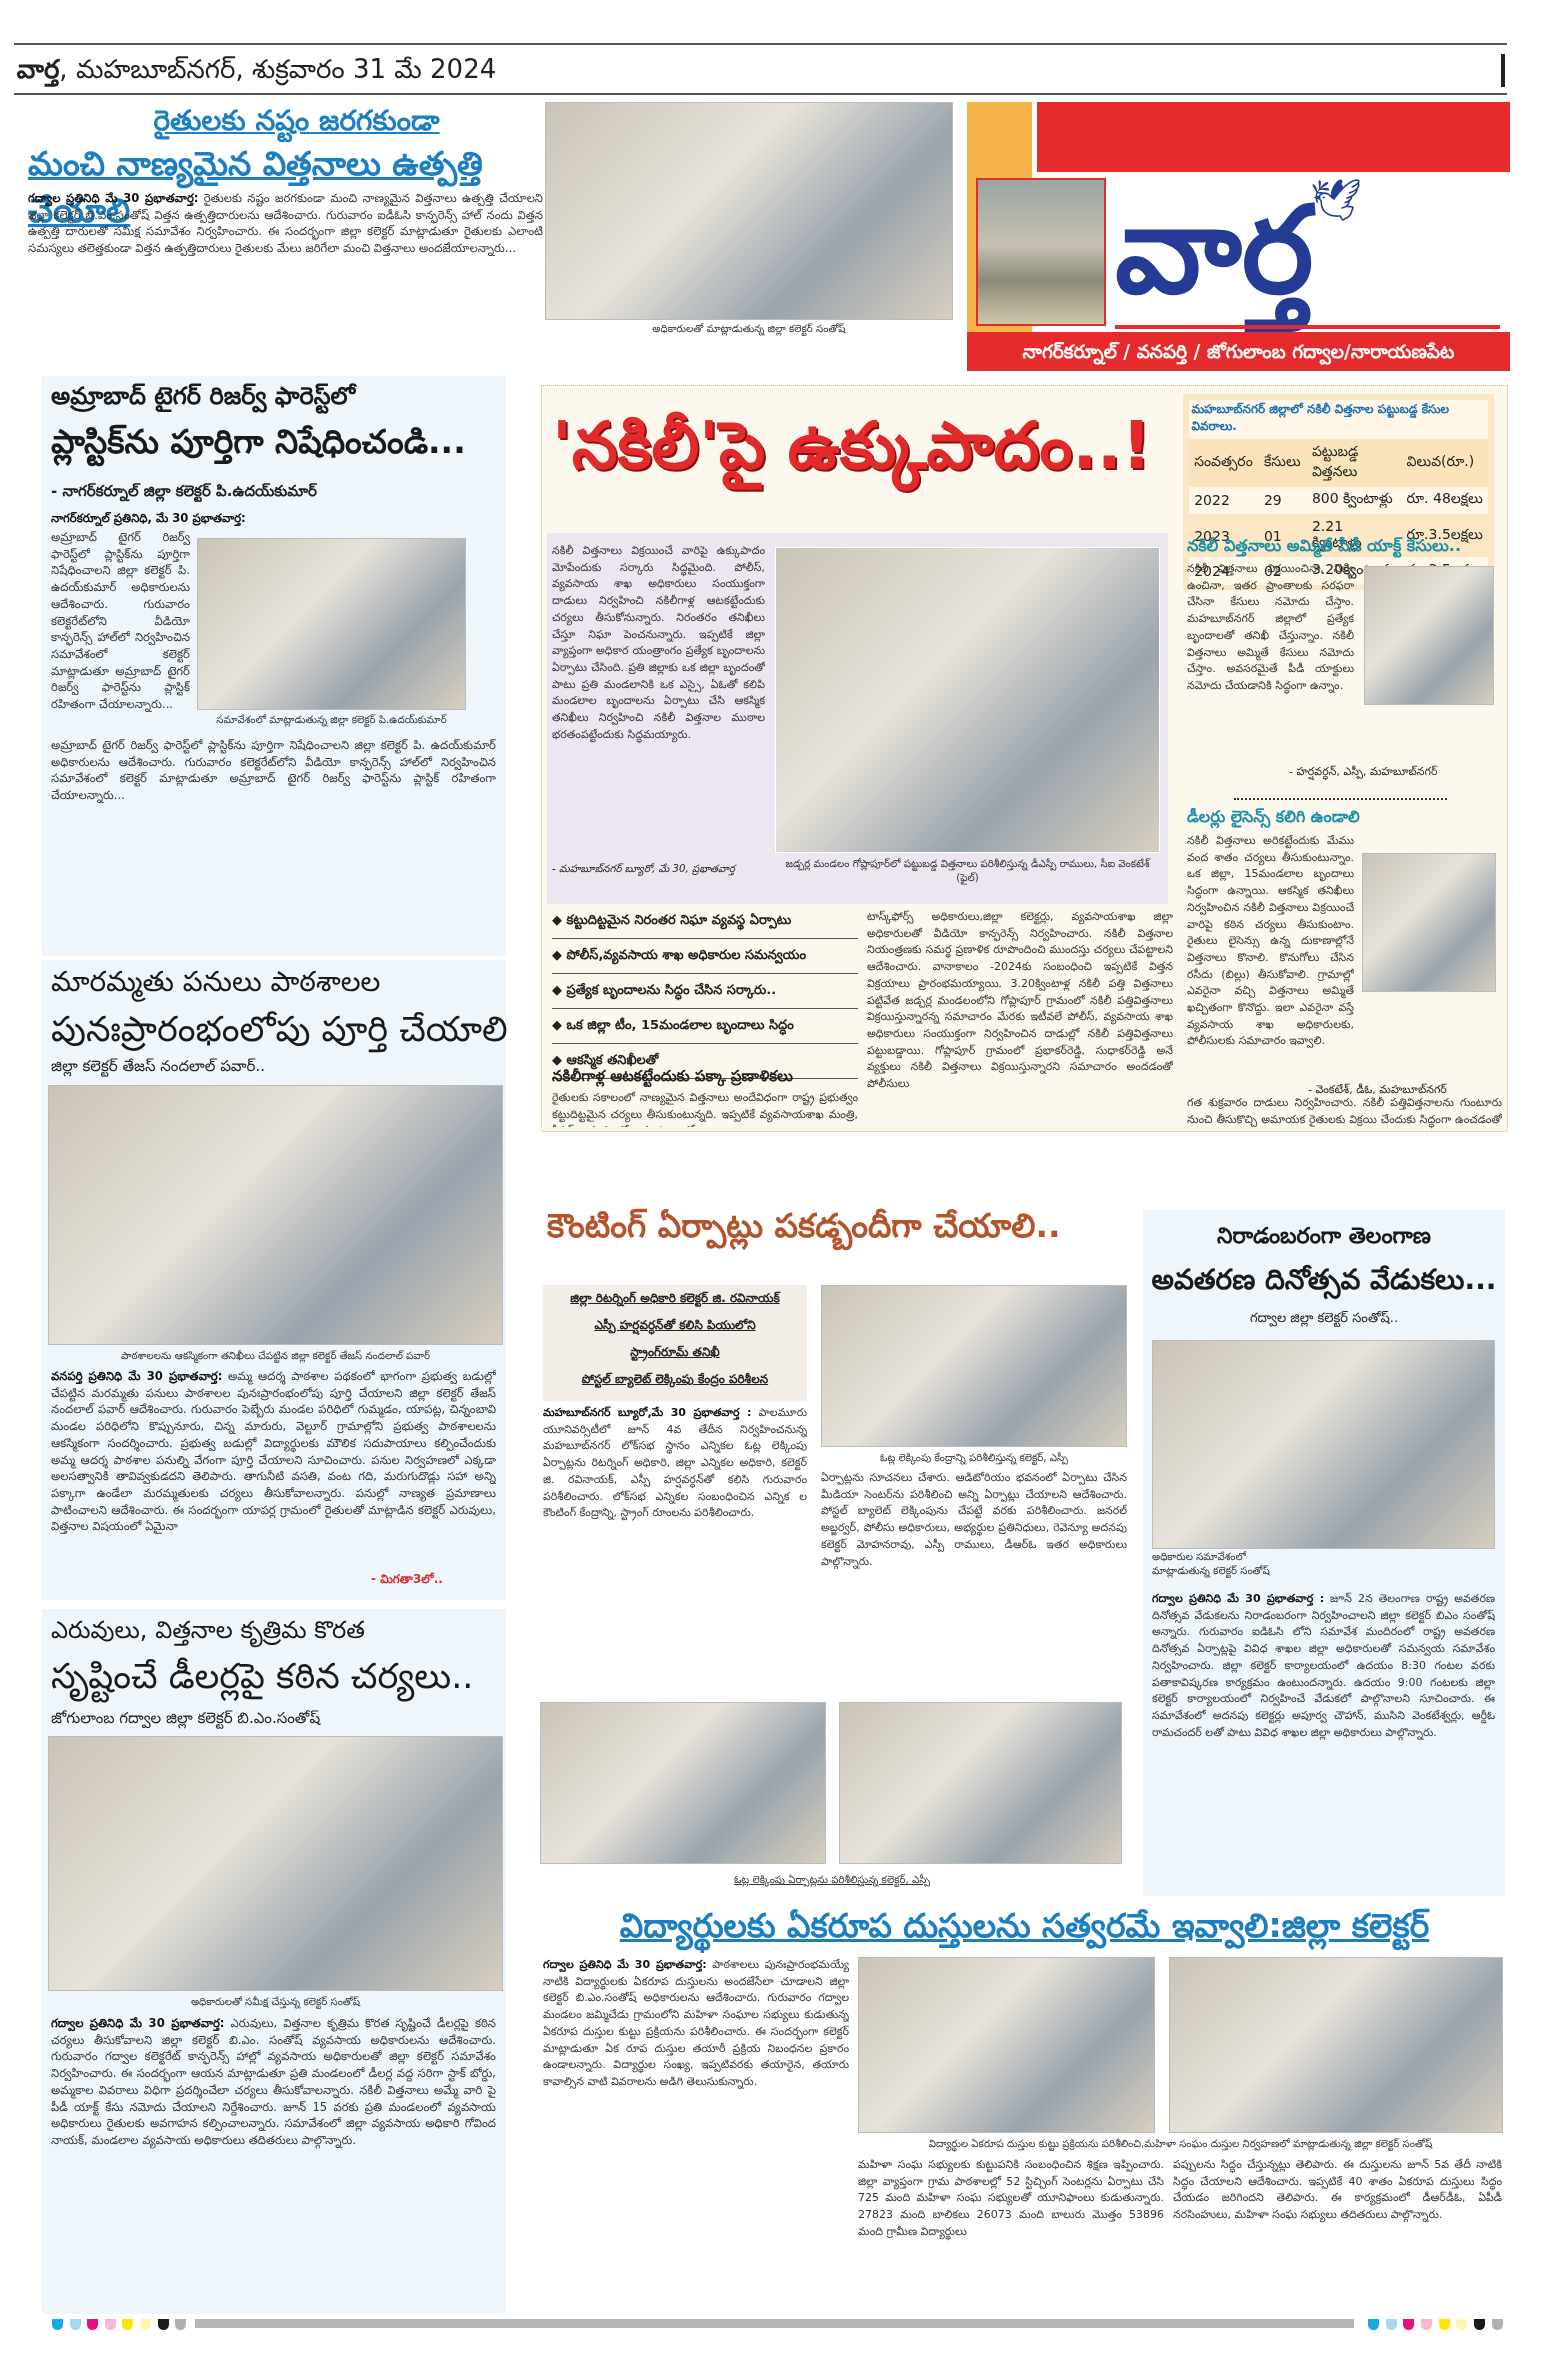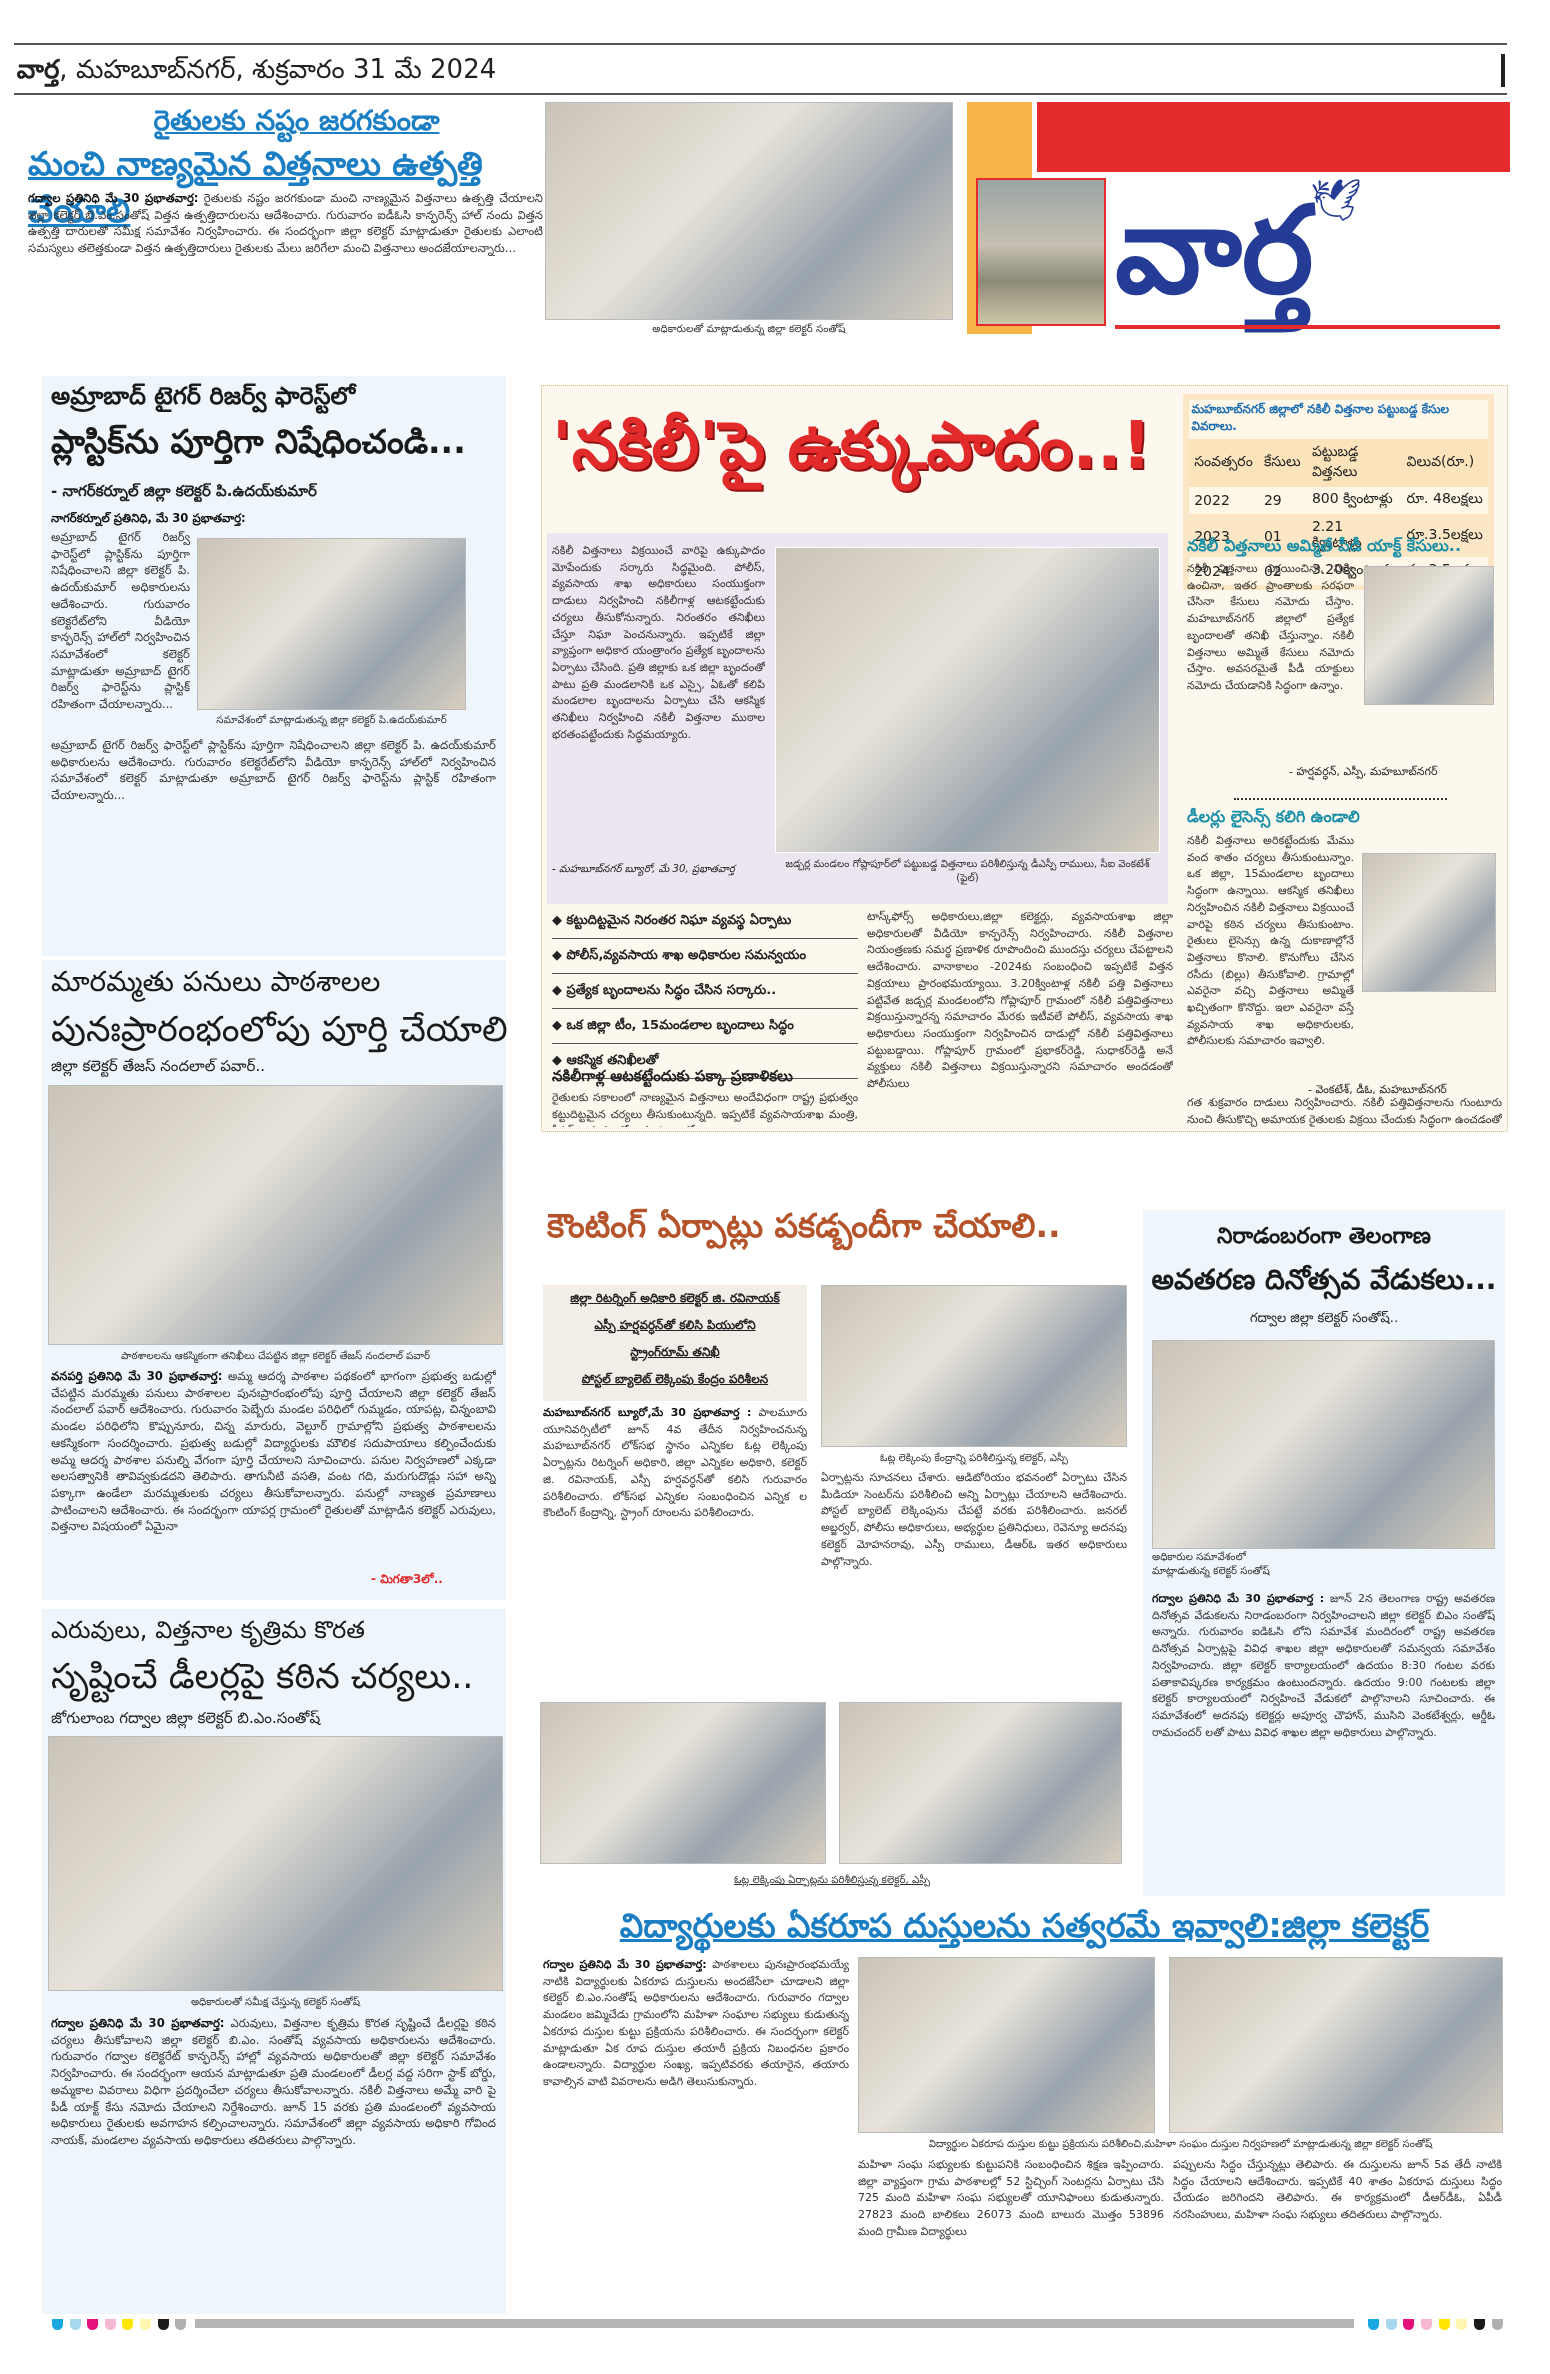--- a/index.html
+++ b/index.html
@@ -61,20 +61,21 @@
 <div class="photo" style="left:545px;top:102px;width:408px;height:218px;"></div>
 <div class="caption" style="left:545px;top:323px;width:408px;">అధికారులతో మాట్లాడుతున్న జిల్లా కలెక్టర్ సంతోష్</div>
 
 <div class="mast">
   <div class="mast-orange"></div>
   <div class="mast-top" style="left:70px;width:473px;"></div>
   <div class="mast-photo"></div>
   <div class="mast-bird">🕊</div>
   <div class="mast-logo">వార్త</div>
   <div class="mast-underline"></div>
+  <div class="mast-districts">నాగర్‌కర్నూల్ / వనపర్తి / జోగులాంబ గద్వాల/నారాయణపేట</div>
 </div>
 
 <div class="panel-blue" style="left:42px;top:376px;width:464px;height:580px;"></div>
 <div class="abs hl-black" style="left:51px;top:382px;font-size:24px;">అమ్రాబాద్ టైగర్ రిజర్వ్ ఫారెస్ట్‌లో</div>
 <div class="abs hl-black" style="left:51px;top:422px;font-size:33px;">ప్లాస్టిక్‌ను పూర్తిగా నిషేధించండి...</div>
 <div class="abs" style="left:51px;top:482px;font-size:15px;font-weight:bold;">- నాగర్‌కర్నూల్ జిల్లా కలెక్టర్ పి.ఉదయ్‌కుమార్</div>
 <div class="body-text" style="left:51px;top:510px;width:445px;height:18.6px;"><span class="lead">నాగర్‌కర్నూల్ ప్రతినిధి, మే 30 ప్రభాతవార్త:</span></div>
 <div class="body-text" style="left:51px;top:529px;width:139px;height:204px;">అమ్రాబాద్ టైగర్ రిజర్వ్ ఫారెస్ట్‌లో ప్లాస్టిక్‌ను పూర్తిగా నిషేధించాలని జిల్లా కలెక్టర్ పి. ఉదయ్‌కుమార్ అధికారులను ఆదేశించారు. గురువారం కలెక్టరేట్‌లోని వీడియో కాన్ఫరెన్స్ హాల్‌లో నిర్వహించిన సమావేశంలో కలెక్టర్ మాట్లాడుతూ అమ్రాబాద్ టైగర్ రిజర్వ్ ఫారెస్ట్‌ను ప్లాస్టిక్ రహితంగా చేయాలన్నారు...</div>
 <div class="photo" style="left:197px;top:538px;width:269px;height:172px;"></div>
 <div class="caption" style="left:197px;top:714px;width:269px;">సమావేశంలో మాట్లాడుతున్న జిల్లా కలెక్టర్ పి.ఉదయ్‌కుమార్</div>

